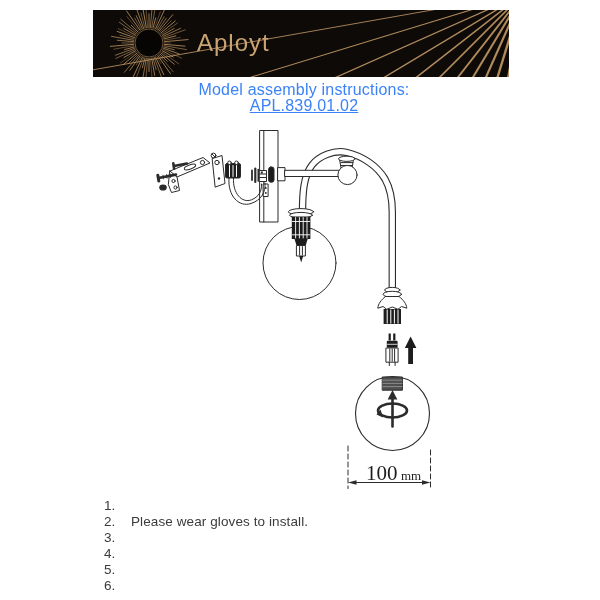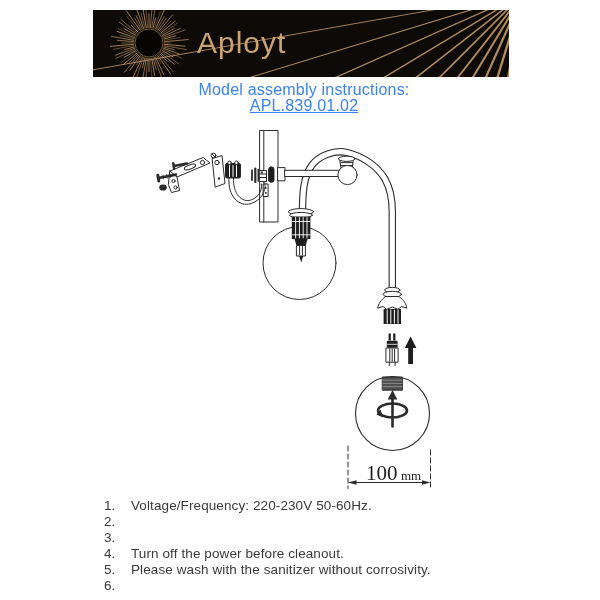--- a/index.html
+++ b/index.html
@@ -8,21 +8,21 @@
     font-family:"Liberation Sans", sans-serif;color:#3b3b3b;
   }
   
   .banner{
     position:absolute;left:93px;top:10px;width:416px;height:67px;
     background:#0d0a08;overflow:hidden;
   }
   .banner svg{position:absolute;left:0;top:0;}
   .brand{
     position:absolute;left:104px;top:50%;transform:translateY(-54%);
-    font-size:30px;font-weight:400;letter-spacing:1px;color:#c9a472;
+    font-size:24px;font-weight:400;letter-spacing:1px;color:#c9a472;
     font-family:"Liberation Sans", sans-serif;
   }
   
   .subtitle,.model-code{
     position:absolute;left:4px;width:600px;text-align:center;
     color:#3b82f6;font-size:16px;letter-spacing:0.2px;
   }
   .subtitle{top:81px;}
   .model-code{top:97px;text-decoration:underline;}
   
@@ -285,34 +285,32 @@
         <polygon points="430.5,482.5 422,480.2 422,484.8" fill="#2b2b2b" stroke="none"></polygon>
         <text x="366" y="480" font-family="Liberation Serif, serif" font-size="21" fill="#1d1d1d" stroke="none">100</text>
         <text x="401" y="480" font-family="Liberation Serif, serif" font-size="13" fill="#1d1d1d" stroke="none">mm</text>
       </g>
     </g>
   </svg>
 
   <div class="instructions">
     <div class="ins-row">
       <span class="ins-num">1.</span>
-      <span class="ins-text">Voltage/Frequency: 220-230V 50-60Hz.</span>
     </div>
     <div class="ins-row">
       <span class="ins-num">2.</span>
+      <span class="ins-text">Please wear gloves to install.</span>
     </div>
     <div class="ins-row">
       <span class="ins-num">3.</span>
     </div>
     <div class="ins-row">
       <span class="ins-num">4.</span>
-      <span class="ins-text">Turn off the power before cleanout.</span>
     </div>
     <div class="ins-row">
       <span class="ins-num">5.</span>
-      <span class="ins-text">Please wash with the sanitizer without corrosivity.</span>
     </div>
     <div class="ins-row">
       <span class="ins-num">6.</span>
     </div>
   </div>
 
 </div>
 
 </body></html>

